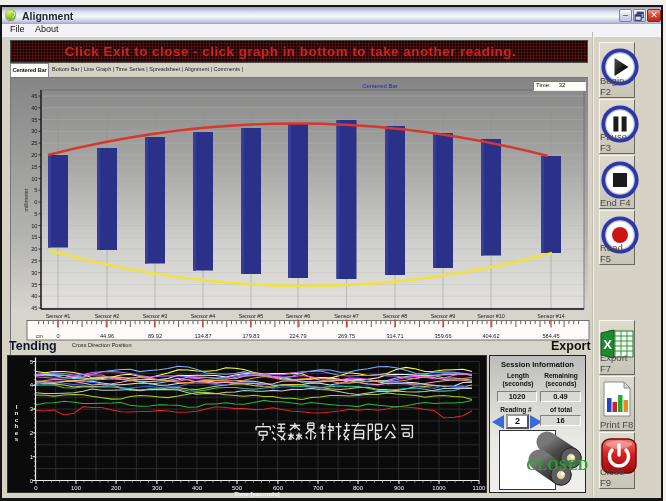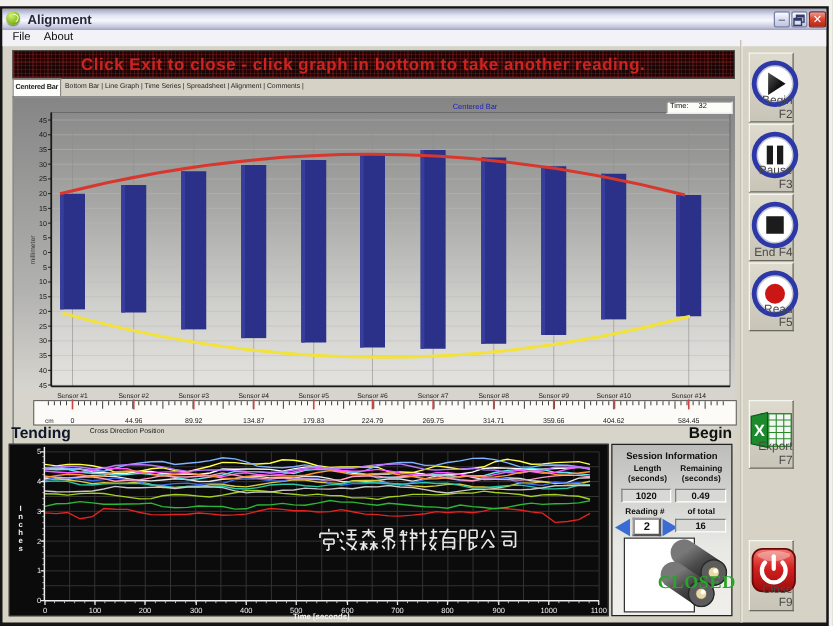--- a/index.html
+++ b/index.html
@@ -42,21 +42,21 @@
 #spanel { position:absolute; left:489px; top:355px; width:97px; height:138px;
   background:linear-gradient(180deg,#bdbdbb,#e8e8e4 60%,#f0efeb); border:1px solid #222; }
 #spanel .t1 { position:absolute; left:0; top:4px; width:95px; text-align:center; font-size:7.6px; font-weight:bold; color:#111; }
 .shead { position:absolute; width:46px; text-align:center; font-size:6.6px; font-weight:bold; color:#111; line-height:7.5px; }
 .sbox { position:absolute; height:11px; background:#d8d8d4; border:1px solid; border-color:#808080 #fff #fff #808080;
   font-size:7.5px; font-weight:bold; color:#111; text-align:center; line-height:10px; }
 .arrow { position:absolute; width:0; height:0; }
 #imgbox { position:absolute; left:9px; top:74px; width:57px; height:60px; background:#fff; border:1.5px solid #333;padding-left:26px; }
 #rcol { position:absolute; left:597px; top:0px; width:59px; height:496px; }
 .rbtn { position:absolute; left:0; width:36px; background:linear-gradient(180deg,#dedbce,#c8c5b8);
-  border:1.5px solid; border-color:#f6f6f0 #68685e #68685e #f6f6f0; text-align:right; }
+  border:1.5px solid; border-color:#f6f6f0 #68685e #68685e #f6f6f0; text-align:left; }
 .ricon { line-height:0; }
 .rlbl { position:absolute; bottom:0.5px; left:0; width:100%; font-size:9.5px; color:#4a4a48; }
 </style></head>
 <body>
 <div id="win">
   <div id="title">
       <div class="icon"></div>
       <span class="txt">Alignment</span>
     </div>
   <div class="winbtn" id="bmin">–</div>
@@ -132,20 +132,31 @@
               <line x1="9" y1="22" x2="33" y2="22"></line>
               <line x1="15" y1="2" x2="15" y2="28"></line>
               <line x1="21" y1="2" x2="21" y2="28"></line>
               <line x1="27" y1="2" x2="27" y2="28"></line>
             </g>
             <path d="M1,4 L14,1 L14,29 L1,26 Z" fill="#1e8a2e"></path>
             <path d="M1,4 L14,1 L14,29 L1,26 Z" fill="none" stroke="#0c5a18" stroke-width="1"></path>
             <text x="7.5" y="20" font-size="13" font-weight="bold" fill="#ffffff" text-anchor="middle" font-family="Liberation Sans, sans-serif">X</text>
           </svg></div>
         <div class="rlbl">Export F7</div>
+      </div>
+      <div class="rbtn" style="top:369px;height:55px">
+        <div class="ricon" style="margin-top:4px"><svg width="34" height="36" viewBox="0 0 34 36">
+            <path d="M4,1 L24,1 L30,7 L30,35 L4,35 Z" fill="#ffffff" stroke="#888" stroke-width="1"></path>
+            <path d="M24,1 L24,7 L30,7 Z" fill="#d8d8d8" stroke="#888" stroke-width="1"></path>
+            <rect x="7" y="17" width="4.5" height="14" fill="#2244cc"></rect>
+            <rect x="12.5" y="21" width="4.5" height="10" fill="#cc2222"></rect>
+            <rect x="18" y="14" width="4.5" height="17" fill="#22aa33"></rect>
+            <rect x="23.5" y="19" width="4.5" height="12" fill="#ee8822"></rect>
+          </svg></div>
+        <div class="rlbl">Print F8</div>
       </div>
       <div class="rbtn" style="top:425px;height:57px">
         <div class="ricon" style="margin-top:4px"><svg width="38" height="38" viewBox="0 0 38 38">
             <defs>
               <linearGradient id="rg" x1="0" y1="0" x2="0" y2="1">
                 <stop offset="0" stop-color="#f07a70"></stop>
                 <stop offset="0.45" stop-color="#d42020"></stop>
                 <stop offset="1" stop-color="#9c0c0c"></stop>
               </linearGradient>
             </defs>
@@ -410,21 +421,21 @@
     <text x="346.5" y="338" font-size="5.6" fill="#222" text-anchor="middle" font-family="Liberation Sans, sans-serif">269.75</text>
     <text x="395" y="338" font-size="5.6" fill="#222" text-anchor="middle" font-family="Liberation Sans, sans-serif">314.71</text>
     <text x="443" y="338" font-size="5.6" fill="#222" text-anchor="middle" font-family="Liberation Sans, sans-serif">359.66</text>
     <text x="491" y="338" font-size="5.6" fill="#222" text-anchor="middle" font-family="Liberation Sans, sans-serif">404.62</text>
     <text x="551" y="338" font-size="5.6" fill="#222" text-anchor="middle" font-family="Liberation Sans, sans-serif">584.45</text>
     <text x="101.7" y="346.5" font-size="5.6" fill="#222" text-anchor="middle" font-family="Liberation Sans, sans-serif">Cross Direction Position</text>
   </svg>
 <div id="cbLabel">Centered Bar</div>
 <div id="timebox">Time:<b>32</b></div>
 <div id="tending">Tending</div>
-<div id="drive">Begin</div>
+<div id="drive">Export</div>
 <div id="bpanel"></div>
 <svg width="666" height="501" style="position:absolute;left:0;top:0">
     <line x1="55.7" y1="361.5" x2="55.7" y2="480.5" stroke="#333333" stroke-width="0.8"></line>
     <line x1="75.8" y1="361.5" x2="75.8" y2="480.5" stroke="#333333" stroke-width="0.8"></line>
     <line x1="96.0" y1="361.5" x2="96.0" y2="480.5" stroke="#333333" stroke-width="0.8"></line>
     <line x1="116.2" y1="361.5" x2="116.2" y2="480.5" stroke="#333333" stroke-width="0.8"></line>
     <line x1="136.4" y1="361.5" x2="136.4" y2="480.5" stroke="#333333" stroke-width="0.8"></line>
     <line x1="156.5" y1="361.5" x2="156.5" y2="480.5" stroke="#333333" stroke-width="0.8"></line>
     <line x1="176.7" y1="361.5" x2="176.7" y2="480.5" stroke="#333333" stroke-width="0.8"></line>
     <line x1="196.9" y1="361.5" x2="196.9" y2="480.5" stroke="#333333" stroke-width="0.8"></line>

